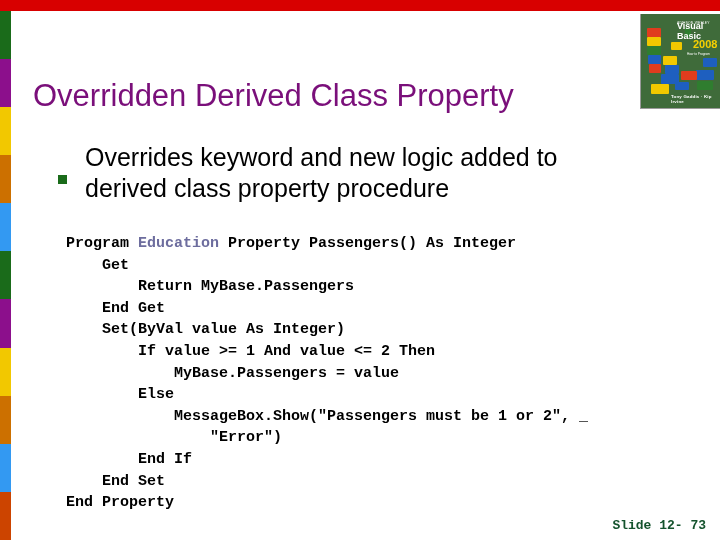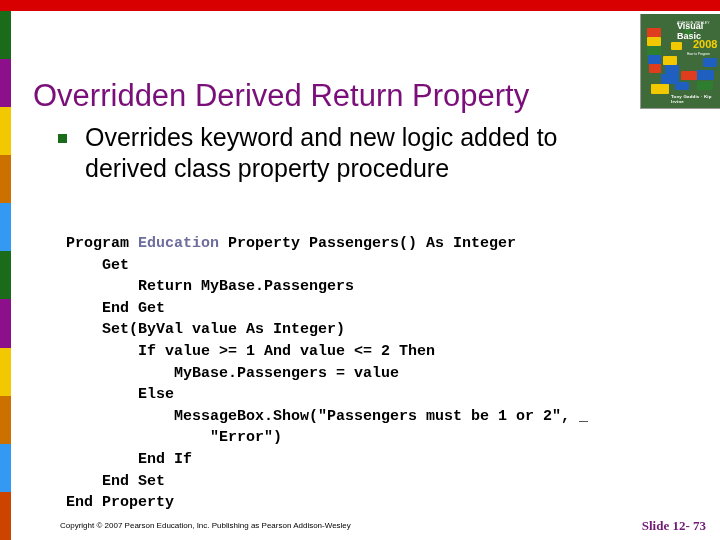--- a/index.html
+++ b/index.html
@@ -43,24 +43,24 @@
     font-size: 31px;
     font-weight: normal;
     color: #7a0f7a;
     letter-spacing: 0px;
     white-space: nowrap;
     font-family: "Liberation Sans", sans-serif;
   }
   
   #bullet-row {
     position: absolute;
-    left: 58px; top: 122px;
+    left: 58px; top: 142px;
     width: 572px;
     display: flex;
-    align-items: flex-start;
+    align-items: center;
   }
   #bullet-marker {
     width: 9px; height: 9px;
     background: #1a6b1a;
     margin-top: 12px;
     margin-right: 18px;
     flex: 0 0 auto;
   }
   #bullet-text {
     font-size: 25px;
@@ -88,22 +88,22 @@
     font-size: 8px;
     color: #000000;
     font-family: "Liberation Sans", sans-serif;
     white-space: nowrap;
   }
   #slide-number {
     position: absolute;
     right: 14px; top: 518px;
     font-size: 13px;
     font-weight: bold;
-    color: #701a75;
-    font-family: Liberation Serif, serif;
+    color: #14532d;
+    font-family: Liberation Mono, monospace;
     white-space: nowrap;
   }
   
   #book-cover {
     position: absolute;
     left: 640px; top: 14px;
     width: 80px; height: 94px;
     background: #3f6b3a;
     border-left: 1px solid #9a9a9a;
     border-bottom: 1px solid #9a9a9a;
@@ -173,42 +173,41 @@
       <div class="band" style="background: rgb(204, 112, 0); height: 48.0909px;"></div>
       <div class="band" style="background: rgb(51, 153, 242); height: 48.0909px;"></div>
       <div class="band" style="background: rgb(26, 107, 26); height: 48.0909px;"></div>
       <div class="band" style="background: rgb(140, 15, 140); height: 48.0909px;"></div>
       <div class="band" style="background: rgb(242, 200, 0); height: 48.0909px;"></div>
       <div class="band" style="background: rgb(204, 112, 0); height: 48.0909px;"></div>
       <div class="band" style="background: rgb(51, 153, 242); height: 48.0909px;"></div>
       <div class="band" style="background: rgb(204, 68, 0); height: 48.0909px;"></div>
     </div>
 
-  <h1 id="title">Overridden Derived Return Property</h1>
+  <h1 id="title">Overridden Derived Class Property</h1>
 
   <div id="bullet-row">
     <span id="bullet-marker"></span>
     <span id="bullet-text">Overrides keyword and new logic added to derived class property procedure</span>
   </div>
 
   <pre id="code"><span>Program </span><span class="kw-overrides">Education</span><span> Property Passengers() As Integer</span>
 <span>    Get</span>
 <span>        Return MyBase.Passengers</span>
 <span>    End Get</span>
 <span>    Set(ByVal value As Integer)</span>
 <span>        If value &gt;= 1 And value &lt;= 2 Then</span>
 <span>            MyBase.Passengers = value</span>
 <span>        Else</span>
 <span>            MessageBox.Show("Passengers must be 1 or 2", _</span>
 <span>                "Error")</span>
 <span>        End If</span>
 <span>    End Set</span>
 <span>End Property</span></pre>
 
-  <div id="copyright">Copyright © 2007 Pearson Education, Inc. Publishing as Pearson Addison-Wesley</div>
 
   <div id="slide-number">Slide 12- 73</div>
 
   <div id="book-cover">
       <div class="brick" style="left: 62px; top: 44px; width: 14px; height: 9px; background: rgb(30, 95, 191);"></div>
       <div class="brick" style="left: 44px; top: 14px; width: 6px; height: 9px; background: rgb(47, 125, 47);"></div>
       <div class="brick" style="left: 56px; top: 67px; width: 16px; height: 9px; background: rgb(47, 125, 47);"></div>
       <div class="brick" style="left: 34px; top: 68px; width: 14px; height: 8px; background: rgb(30, 95, 191);"></div>
       <div class="brick" style="left: 10px; top: 70px; width: 18px; height: 10px; background: rgb(242, 200, 0);"></div>
       <div class="brick" style="left: 55px; top: 56px; width: 18px; height: 10px; background: rgb(30, 95, 191);"></div>

